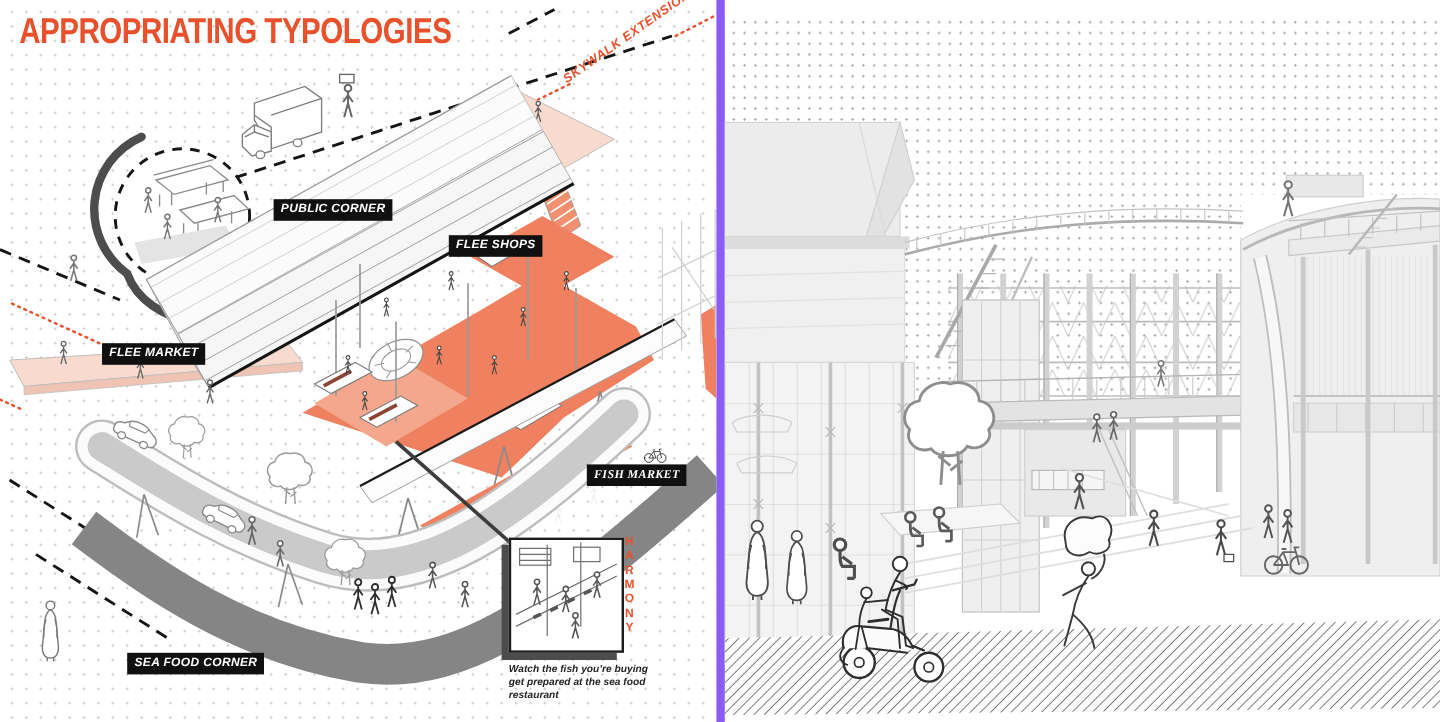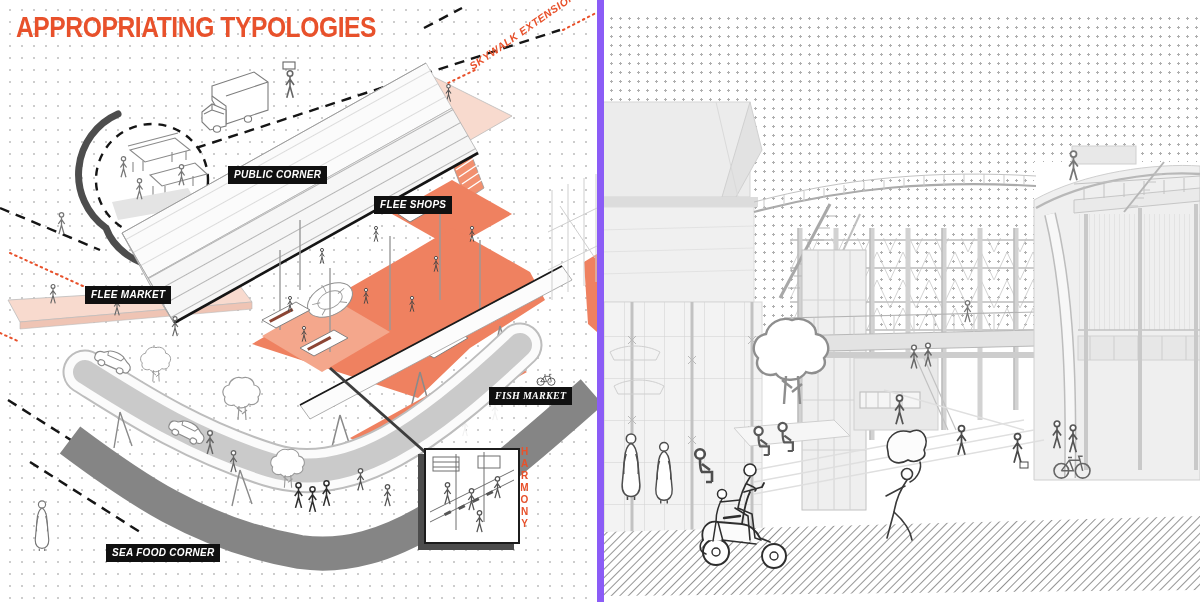--- a/index.html
+++ b/index.html
@@ -290,20 +290,21 @@
           <rect x="32" y="56" width="7" height="3" transform="rotate(-26 35 57)"></rect>
           <rect x="46" y="49" width="7" height="3" transform="rotate(-26 49 50)"></rect>
           <rect x="60" y="42" width="7" height="3" transform="rotate(-26 63 43)"></rect>
         </g>
         <use href="#fig" x="16" y="32" width="11" height="24" stroke="#555"></use>
         <use href="#fig" x="40" y="38" width="11" height="24" stroke="#555"></use>
         <use href="#fig" x="66" y="26" width="11" height="24" stroke="#555"></use>
         <use href="#fig" x="48" y="60" width="11" height="24" stroke="#555"></use>
       </svg>
     </div>
+    <div class="inset-caption">Watch the fish you’re buying get prepared at the sea food restaurant</div>
   </section>
 
   <section class="panel panel-right">
     <svg class="draw" width="596" height="602" viewBox="0 0 596 602">
       <defs>
         <pattern id="hatchP" width="6" height="6" patternUnits="userSpaceOnUse" patternTransform="rotate(45)">
           <line x1="0" y1="0" x2="0" y2="6" stroke="#3a3a3a" stroke-width="1.1"></line>
         </pattern>
         <pattern id="mullionP" width="20" height="42" patternUnits="userSpaceOnUse">
           <path d="M0,0 L0,42 M0,0 L20,0" stroke="#CFCFCF" stroke-width="1" fill="none"></path>

